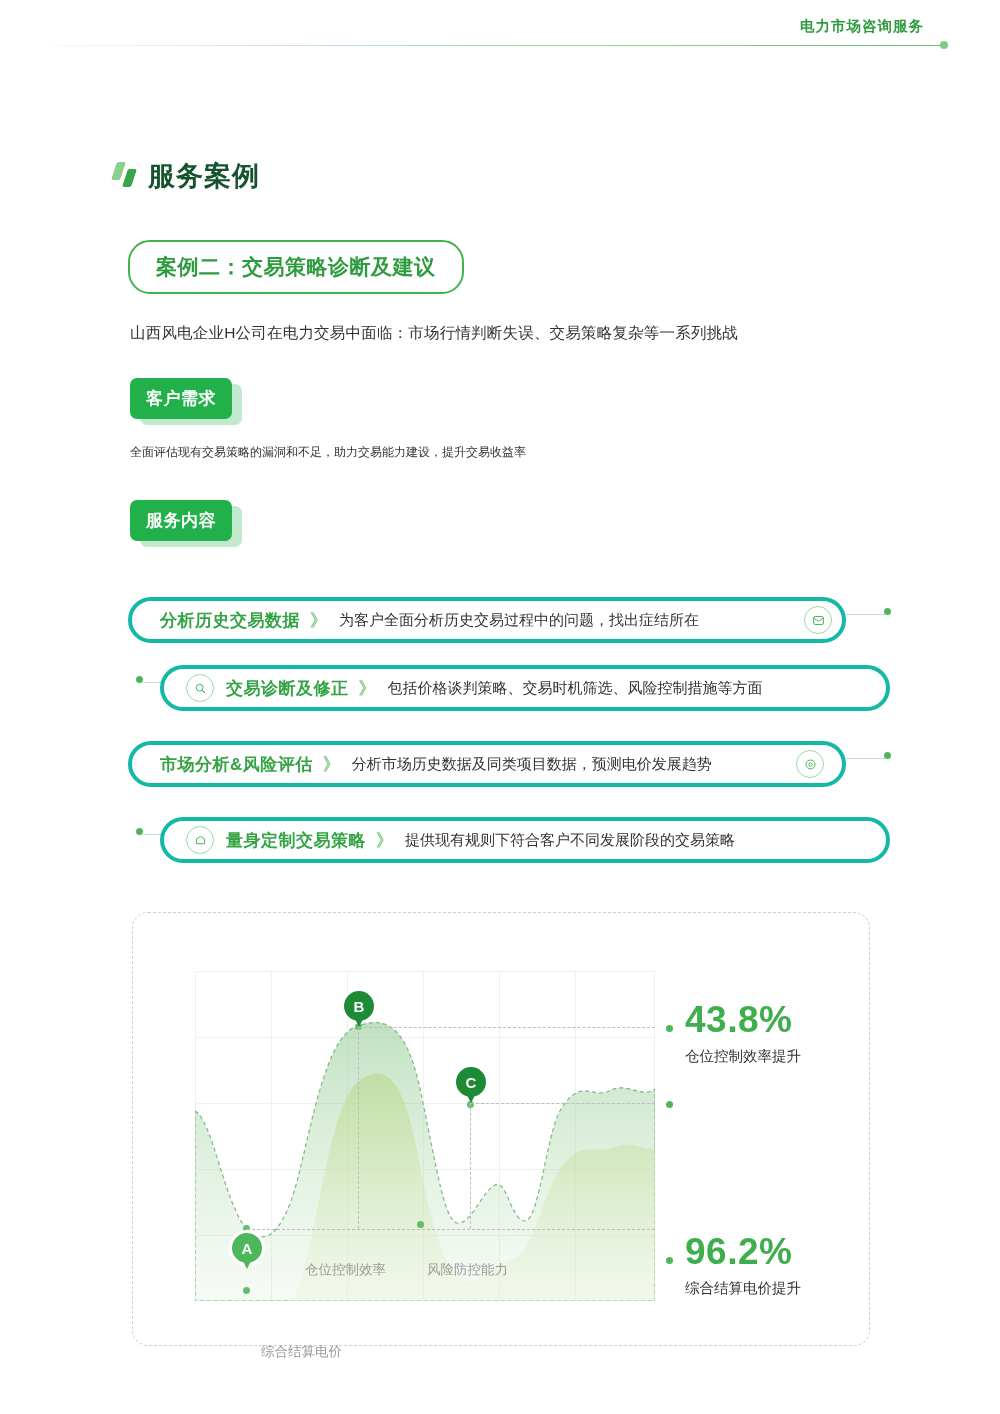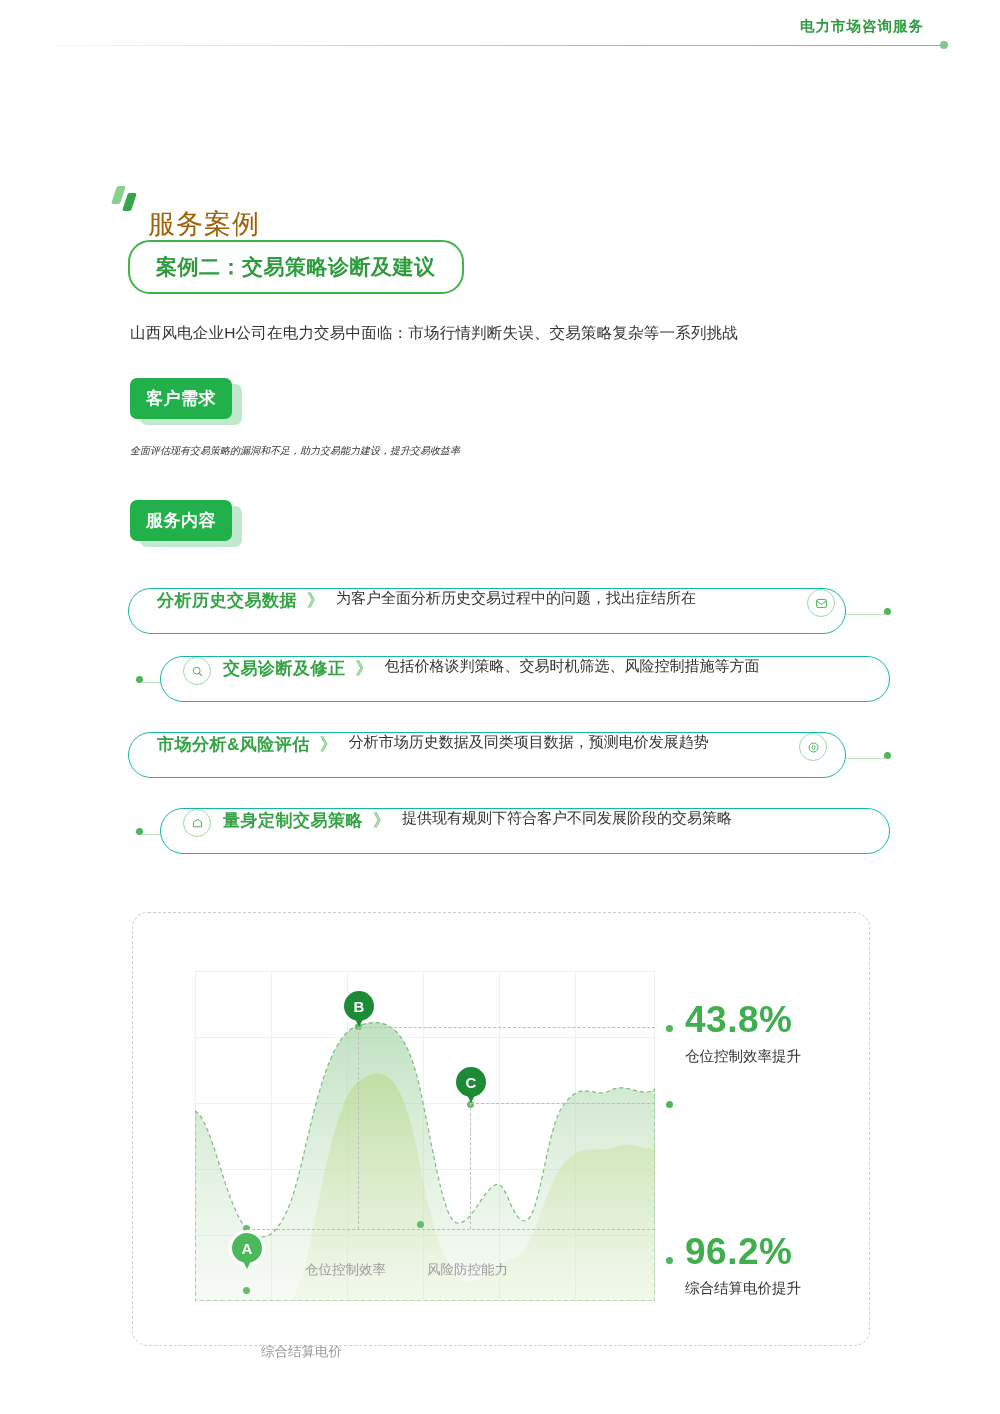--- a/index.html
+++ b/index.html
@@ -74,24 +74,23 @@
     background: #8bd08f;
   }
   .bolt-icon .b2 {
     width: 9px; height: 18px;
     left: 13px; top: 9px;
     transform: skewX(-18deg);
     background: #36a648;
   }
   .section-title {
     font-size: 27px;
-    font-weight: normal;
+    font-weight: bold;
     letter-spacing: 1px;
-    color: #a16207;
-    margin-top: 48px;
+    color: #14532d;
   }
 
   
   .case-pill {
     position: absolute;
     left: 128px;
     top: 240px;
     border: 2px solid #3eb44a;
     border-radius: 22px;
     padding: 11px 26px;
@@ -133,34 +132,35 @@
     z-index: -1;
   }
   .green-tag { z-index: 2; }
   .tag-needs { left: 130px; top: 378px; }
   .tag-content { left: 130px; top: 500px; }
 
   .needs-text {
     position: absolute;
     left: 130px;
     top: 444px;
-    font-size: 10px;
+    font-size: 12px;
     color: #333;
-    font-style: italic;
   }
 
   
   .svc-row {
     position: absolute;
     height: 46px;
-    border: 1px solid #14b8a6;
+    border: 4px solid #14b8a6;
     border-radius: 23px;
     background: #fff;
     display: flex;
+    align-items: center;
     box-sizing: border-box;
+    margin-top: 9px;
   }
   .svc-row .lead {
     font-size: 17px;
     font-weight: bold;
     color: #33a344;
     letter-spacing: 0.5px;
   }
   .svc-row .chev {
     color: #8dcf93;
     font-size: 17px;

